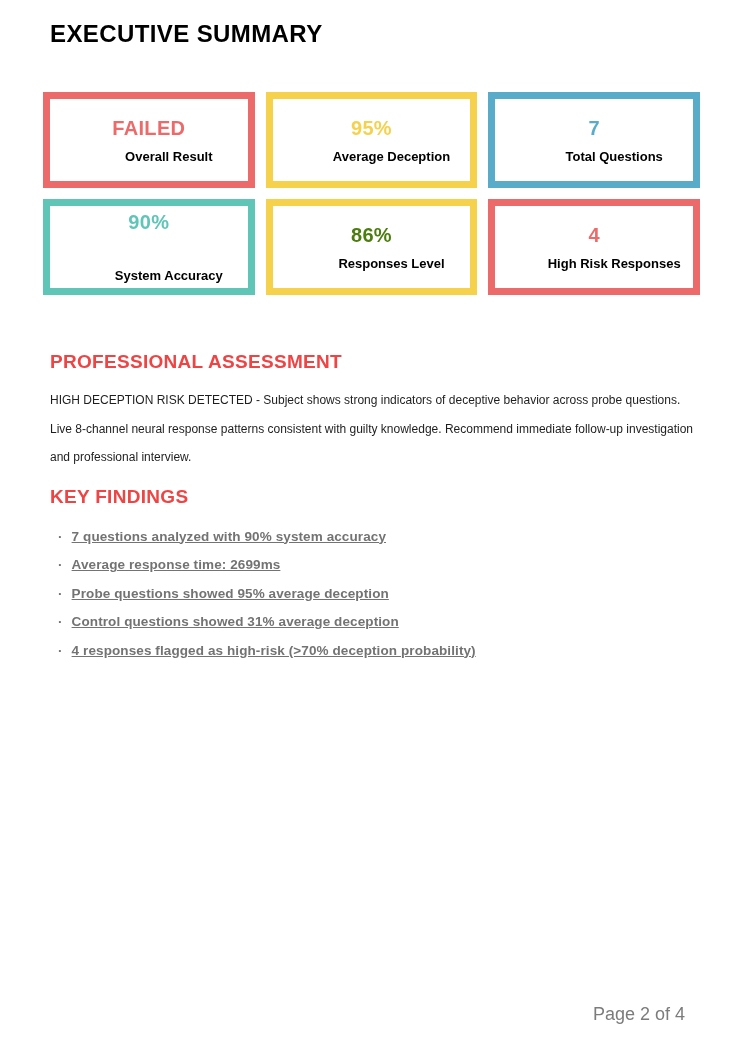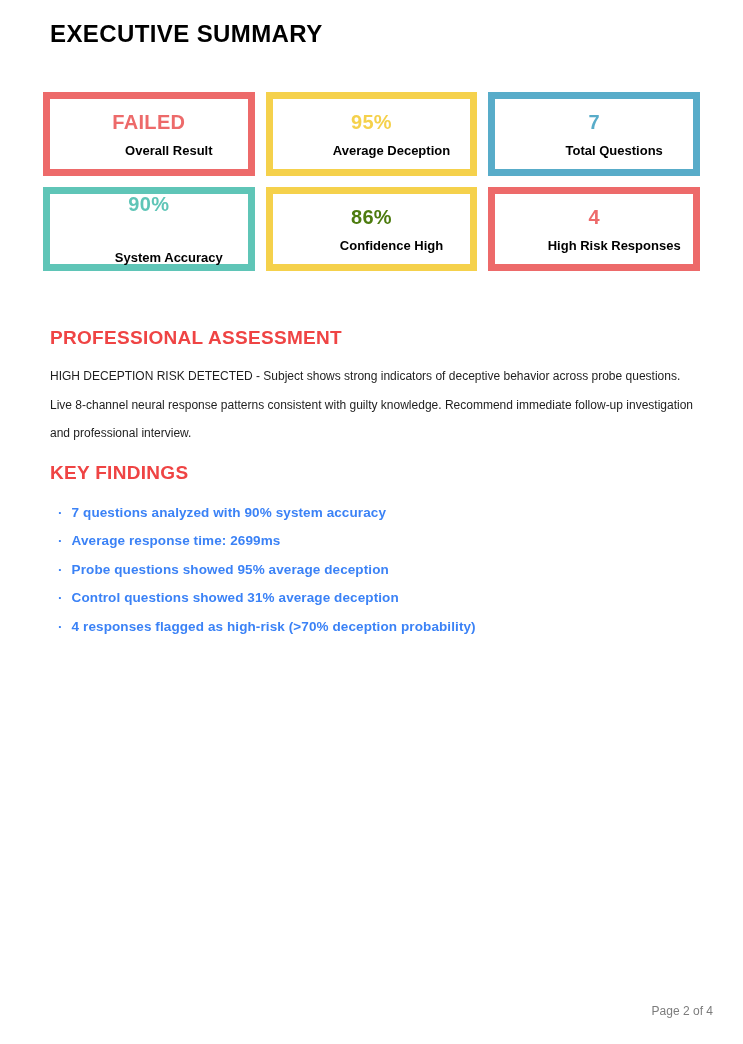--- a/index.html
+++ b/index.html
@@ -21,21 +21,21 @@
   }
   .cards-grid {
     margin: 43px 43px 0 43px;
     display: grid;
     grid-template-columns: repeat(3, 1fr);
     column-gap: 11px;
     row-gap: 11px;
   }
   .metric-card {
     box-sizing: border-box;
-    height: 84px;
+    height: 96px;
     background: #fff;
     border: 7px solid #ccc; 
     display: flex;
     flex-direction: column;
     align-items: center;
     justify-content: center;
     gap: 12px;
     text-align: center;
   }
   .metric-value {
@@ -69,35 +69,36 @@
   }
   .heading-findings { margin-top: 13px; }
   .findings-list {
     margin: 21px 43px 0 58px;
     list-style: none;
     padding: 0;
   }
   .finding-item {
     font-size: 13.5px;
     font-weight: bold;
-    color: #3b82f6;
+    color: #737373;
     line-height: 15px;
     margin-bottom: 13.5px;
     letter-spacing: 0.1px;
+    text-decoration: underline;
   }
   .finding-item .bullet {
     display: inline-block;
     margin-right: 9px;
     font-weight: bold;
   }
   .page-footer {
     position: absolute;
     top: 1004px;
-    right: 30px;
-    font-size: 12px;
+    right: 58px;
+    font-size: 18px;
     color: #7c7c7c;
   }
 </style>
 </head>
 <body>
 
 <h1 class="page-title">EXECUTIVE SUMMARY</h1>
 
 <div class="cards-grid">
   <div class="metric-card" style="border-color: rgb(237, 106, 106);">
@@ -111,21 +112,21 @@
   <div class="metric-card" style="border-color: rgb(88, 172, 201);">
     <div class="metric-value" style="color: rgb(88, 172, 201);">7</div>
     <div class="metric-label">Total Questions</div>
   </div>
   <div class="metric-card" style="border-color: rgb(95, 197, 183); gap: 37px;">
     <div class="metric-value" style="color: rgb(95, 197, 183);">90%</div>
     <div class="metric-label">System Accuracy</div>
   </div>
   <div class="metric-card" style="border-color: rgb(245, 209, 76);">
     <div class="metric-value" style="color: #4d7c0f;">86%</div>
-    <div class="metric-label">Confidence High</div>
+    <div class="metric-label">Responses Level</div>
   </div>
   <div class="metric-card" style="border-color: rgb(237, 106, 106);">
     <div class="metric-value" style="color: rgb(237, 106, 106);">4</div>
     <div class="metric-label">High Risk Responses</div>
   </div>
 </div>
 
 <h2 class="section-heading heading-assessment">PROFESSIONAL ASSESSMENT</h2>
 <p class="assessment-text">HIGH DECEPTION RISK DETECTED - Subject shows strong indicators of deceptive behavior across probe questions. Live 8-channel neural response patterns consistent with guilty knowledge. Recommend immediate follow-up investigation and professional interview.</p>
 

